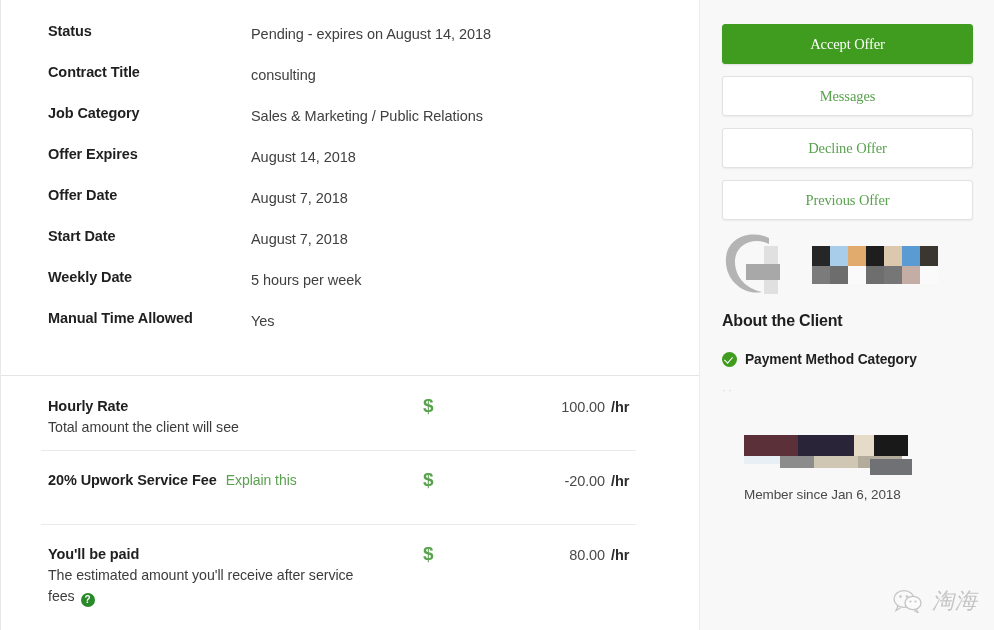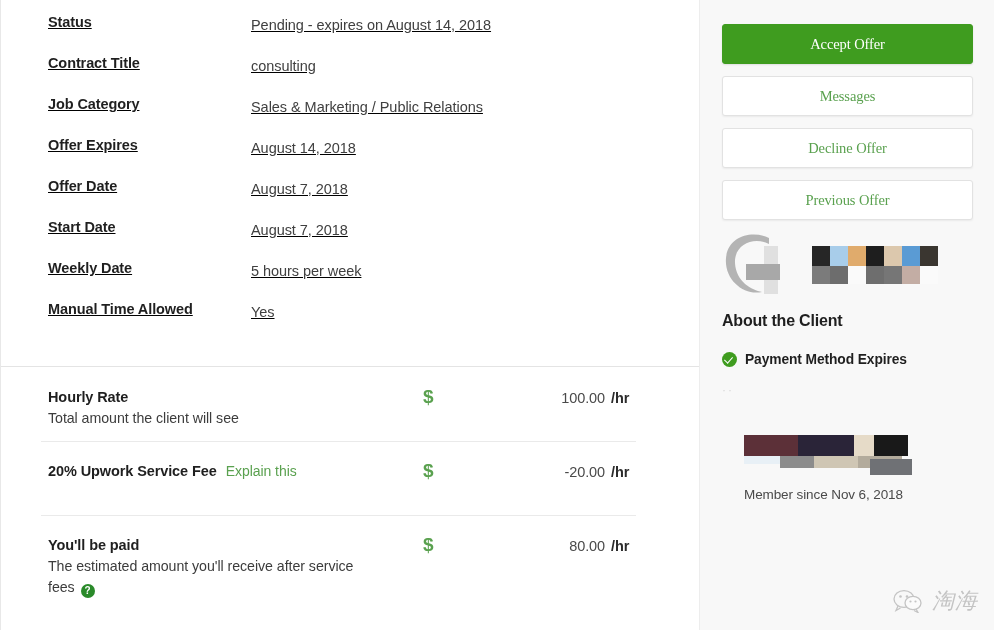--- a/index.html
+++ b/index.html
@@ -27,22 +27,21 @@
     width: 700px;
     height: 630px;
     background: #ffffff;
     border-left: 1px solid #e8e8e8;
     border-right: 1px solid #ededed;
     flex: 0 0 700px;
   }
 
   
   .details-list {
-    padding-top: 13px;
-    text-decoration: underline;
+    padding-top: 22px;
   }
 
   .detail-row {
     display: flex;
     align-items: flex-start;
     padding: 0 0 0 47px;
     height: 41px;
   }
 
   .detail-label {
@@ -446,38 +445,38 @@
           <i style="background:#767676"></i>
           <i style="background:#c3ada4"></i>
           <i style="background:#fafafa"></i>
       </div>
     </div>
 
     <div class="about-title">About the Client</div>
 
     <div class="verified-row">
       <span class="check-icon"></span>
-      <span class="verified-label">Payment Method Expires</span>
+      <span class="verified-label">Payment Method Category</span>
     </div>
 
     <div class="client-meta">
       <div class="faded-dots">··</div>
 
       <div class="pixel-block-2">
         <i style="left:0;top:0;width:54px;height:21px;background:#5c3038"></i>
         <i style="left:54px;top:0;width:56px;height:21px;background:#2a2438"></i>
         <i style="left:110px;top:0;width:20px;height:21px;background:#e6dbc8"></i>
         <i style="left:130px;top:0;width:34px;height:21px;background:#191919"></i>
         <i style="left:36px;top:21px;width:34px;height:12px;background:#8c8c8c"></i>
         <i style="left:70px;top:21px;width:44px;height:12px;background:#cfc6b4"></i>
         <i style="left:114px;top:21px;width:44px;height:12px;background:#b3ab9c"></i>
         <i style="left:126px;top:24px;width:42px;height:16px;background:#6f7175"></i>
         <i style="left:0;top:21px;width:36px;height:8px;background:#e8f0f6"></i>
       </div>
-      <div class="member-since">Member since Nov 6, 2018</div>
+      <div class="member-since">Member since Jan 6, 2018</div>
     </div>
 
     <div class="watermark">
       <svg width="30" height="24" viewBox="0 0 30 24">
         <ellipse cx="11" cy="10" rx="10" ry="8.4" fill="none" stroke="#9a9a9a" stroke-width="1.3"></ellipse>
         <path d="M5 17 L3 21.5 L7.5 19" fill="none" stroke="#9a9a9a" stroke-width="1.3"></path>
         <circle cx="7.5" cy="7.5" r="1.3" fill="#9a9a9a"></circle>
         <circle cx="14" cy="7.5" r="1.3" fill="#9a9a9a"></circle>
         <ellipse cx="20" cy="14" rx="8" ry="6.6" fill="#ffffff" stroke="#9a9a9a" stroke-width="1.3"></ellipse>
         <path d="M23 20 L25 23.5 L21 21.5" fill="none" stroke="#9a9a9a" stroke-width="1.3"></path>

